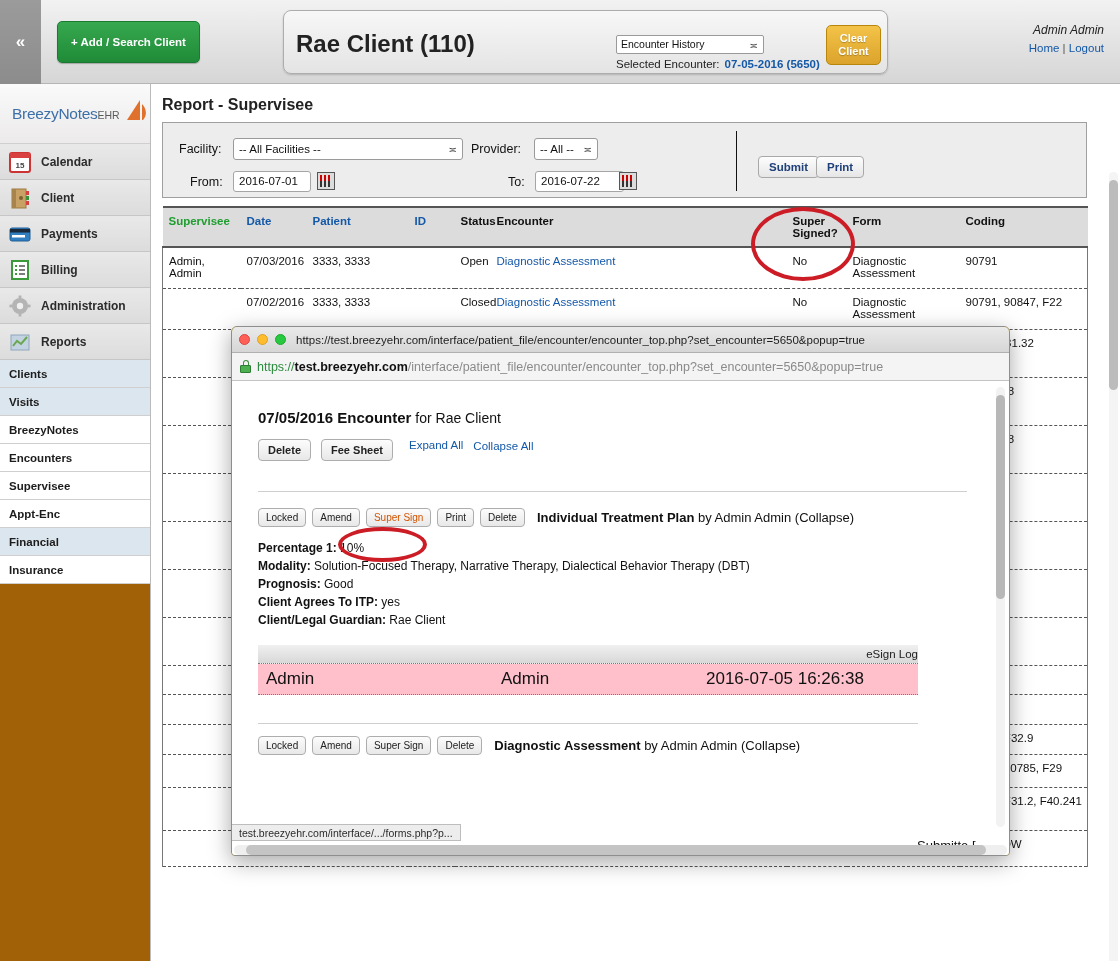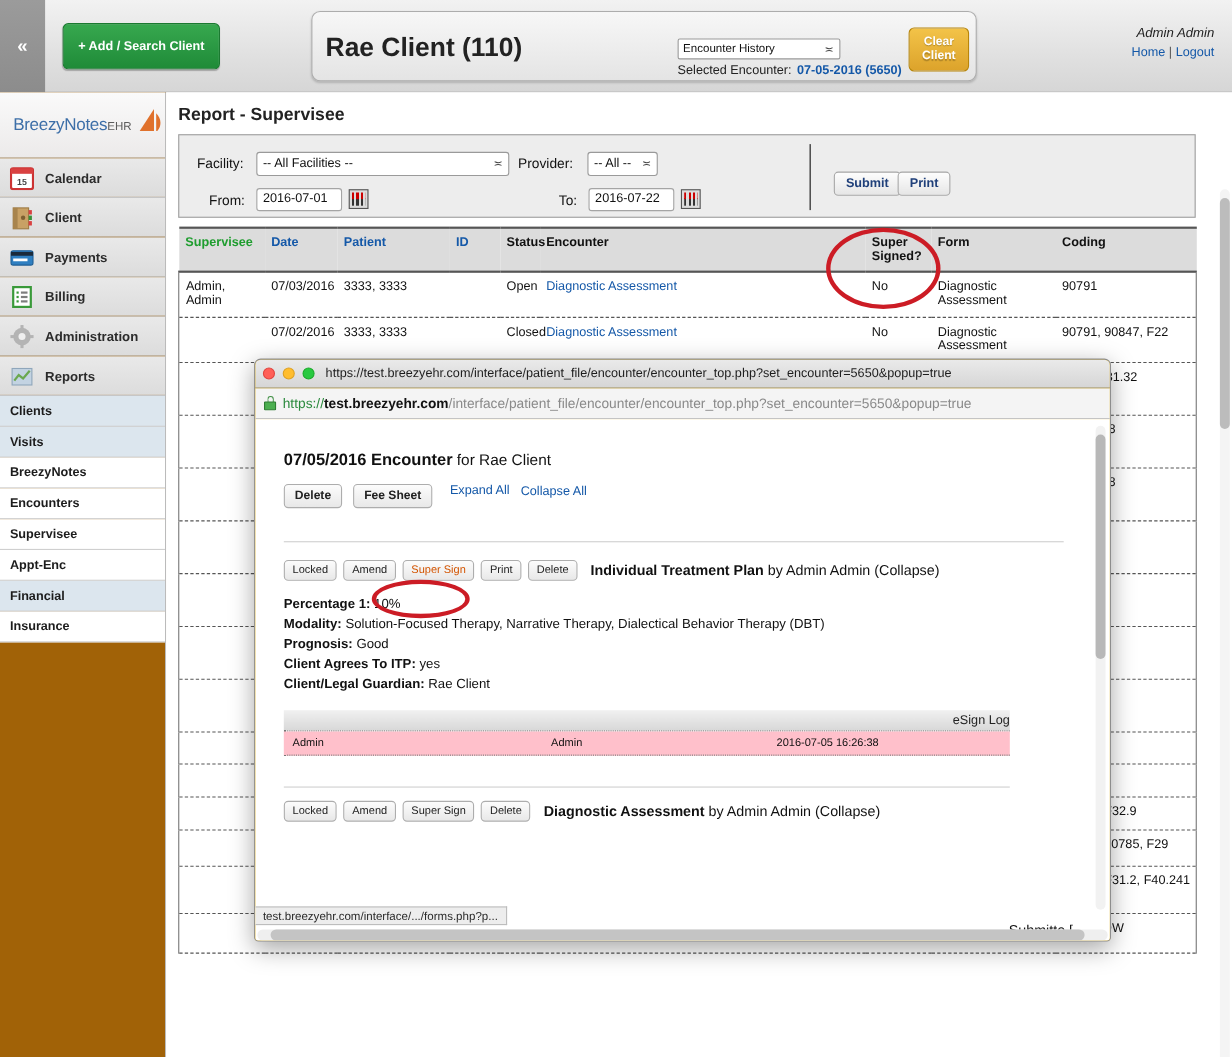--- a/index.html
+++ b/index.html
@@ -232,21 +232,21 @@
   .kv { font-size: 12px; color: #111; line-height: 18px; }
   .kv b { font-weight: bold; }
 
   .esign-hdr {
     background: linear-gradient(to bottom,#f0f0f0,#d8d8d8);
     border-bottom: 1px dotted #777;
     font-size: 11.5px; color: #222; text-align: right; padding: 3px 0;
   }
   .esign-row {
     background: #ffc0cb; border-bottom: 1px dotted #777;
-    font-size: 10px; color: #111; display: flex; padding: 5px 0 5px 8px;
+    font-size: 17px; color: #111; display: flex; padding: 5px 0 5px 8px;
   }
   .esign-row span:nth-child(1){ width: 235px; }
   .esign-row span:nth-child(2){ width: 205px; }
 
   .pop-vscroll {
     position: absolute; right: 4px; top: 6px; width: 9px; height: 440px;
     background: #f2f2f2; border-radius: 5px;
   }
   .pop-vthumb {
     position: absolute; right: 4px; top: 14px; width: 9px; height: 204px;
@@ -458,21 +458,21 @@
         <span class="chev">≍</span>
       </div>
 
       <div style="position:absolute;left:27px;top:52px;" class="lbl">From:</div>
       <div class="txtin" style="position:absolute;left:70px;top:48px;width:78px;">
         <span>2016-07-01</span>
       </div>
       <span class="calico" style="position:absolute;left:154px;top:49px;"></span>
 
       <div style="position:absolute;left:345px;top:52px;" class="lbl">To:</div>
-      <div class="txtin" style="position:absolute;left:372px;top:48px;width:78px;">
+      <div class="txtin" style="position:absolute;left:372px;top:48px;width:89px;">
         <span>2016-07-22</span>
       </div>
       <span class="calico" style="position:absolute;left:456px;top:49px;"></span>
 
       <div style="position:absolute;left:573px;top:8px;width:1px;height:60px;background:#111;"></div>
 
       <div class="btn-std" style="position:absolute;left:595px;top:33px;">
         <span>Submit</span>
       </div>
       <div class="btn-std" style="position:absolute;left:653px;top:33px;">

